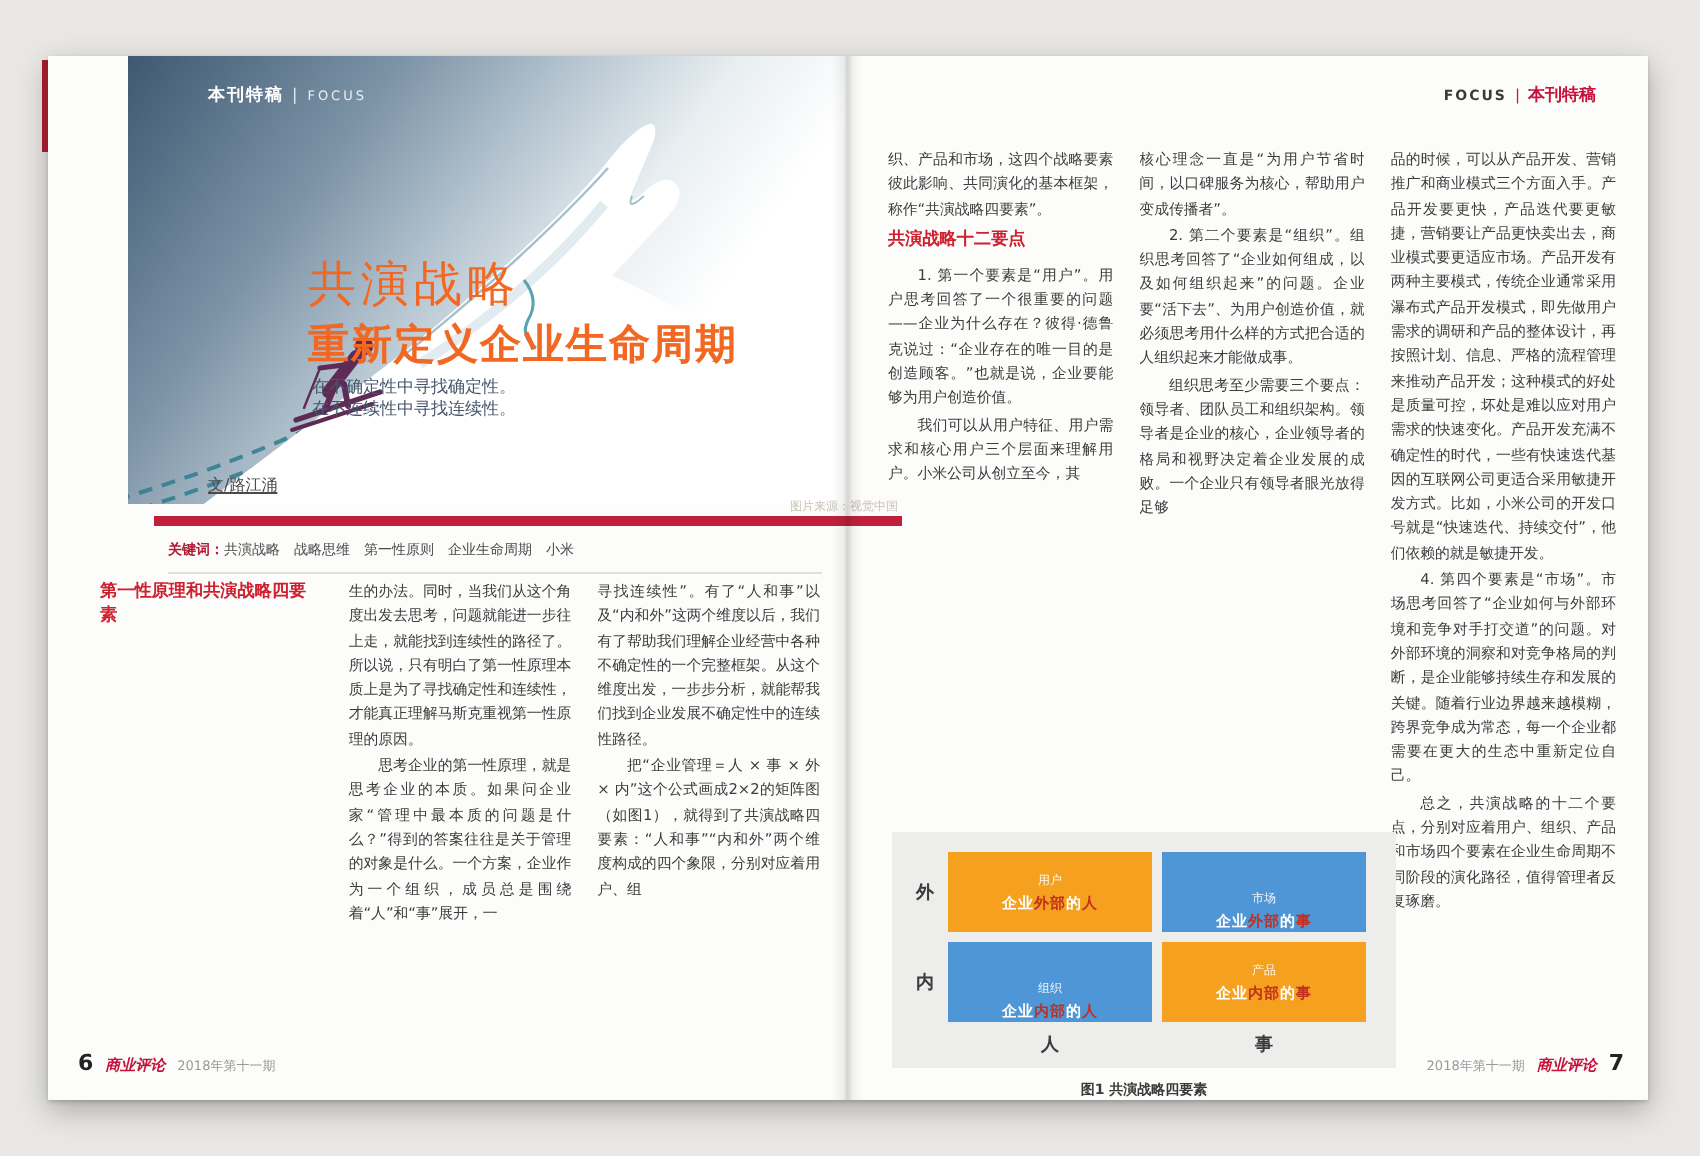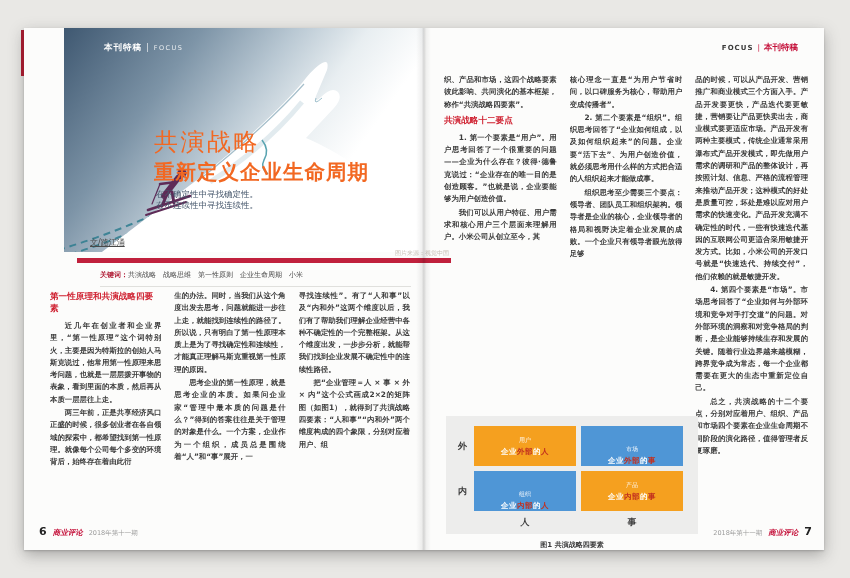--- a/index.html
+++ b/index.html
@@ -25,36 +25,36 @@
   
   .hero { position:relative; height:224px; overflow:hidden; }
   .hero svg { position:absolute; inset:0; }
   .hero-header { position:absolute; left:40px; top:14px; color:#fff; font-size:8px; letter-spacing:1px; white-space:nowrap; }
   .hero-header .hh-cn { font-weight:bold; font-size:8.5px; }
   .hero-header .hh-sep { margin:0 4px; opacity:.85; }
   .hero-header .hh-en { font-size:6.5px; opacity:.85; letter-spacing:1.5px; }
   .title1 { position:absolute; left:90px; top:98px; font-size:24px; font-weight:normal; color:#f26822; letter-spacing:2.5px; white-space:nowrap; }
   .title2 { position:absolute; left:90px; top:130px; font-size:20.5px; font-weight:bold; color:#f26822; letter-spacing:1px; white-space:nowrap; }
   .subtitle { position:absolute; left:92px; top:161px; font-size:8.5px; color:#45566b; line-height:11px; white-space:nowrap; }
-  .author { position:absolute; left:26px; top:209px; font-size:8px; color:#4a4a4a;text-decoration:underline; }
+  .author { position:absolute; left:40px; top:209px; font-size:8px; color:#4a4a4a;text-decoration:underline; }
 
   .redbar-wrap { position:relative; margin:6px 0 0 13px; width:374px; }
   .credit { position:absolute; right:2px; top:-9px; font-size:6px; color:#c9c2b8; }
   .redbar { height:5px; background:#c0203c; }
 
-  .keywords { margin:7px 13px 0 36px; padding-bottom:6px; border-bottom:1px solid #e0e0dd; font-size:7px; color:#4a4a4a; white-space:nowrap; }
+  .keywords { margin:7px 13px 0 20px; padding-bottom:6px; border-bottom:1px solid #e0e0dd; font-size:7px; color:#4a4a4a; white-space:nowrap; }
   .kw-label { color:#b01d36; font-weight:bold; }
 
   
   .cols { display:flex; gap:13px; overflow:hidden; }
   .cols-left { position:absolute; left:26px; right:14px; top:262px; bottom:30px; }
   .cols-right { position:absolute; left:20px; right:16px; top:46px; bottom:30px; }
   .col { flex:1; overflow:hidden; }
   .col p { font-size:7.4px; line-height:12.3px; text-align:justify; color:#3c3c3c; margin:0 0 1px; }
-  .para { text-indent:2em;font-weight:bold; }
+  .para { text-indent:2em; }
   .noindent-first p:first-child { text-indent:0; }
   .col-heading { font-size:8.6px; color:#cf2030; font-weight:bold; margin:0 0 6px; line-height:12px; }
   .col-heading.mid { margin-top:3px; }
   .rcol-short { height:332px; overflow:hidden; }
 
   
   .header-right { position:absolute; top:14px; right:26px; font-size:7.5px; white-space:nowrap; }
   .header-right .hr-en { color:#3a3a3a; font-weight:bold; letter-spacing:1px; font-size:7px; }
   .header-right .hr-sep { color:#c5133c; margin:0 4px; }
   .header-right .hr-cn { color:#c5133c; font-weight:bold; font-size:8.5px; }
@@ -144,24 +144,20 @@
       <div class="redbar"></div>
     </div>
 
     <div class="keywords">
       <span class="kw-label">关键词：</span><span>共演战略　战略思维　第一性原则　企业生命周期　小米</span>
     </div>
 
     <div class="cols cols-left">
       <div class="col">
         <h3 class="col-heading">第一性原理和共演战略四要素</h3>
-        <div>
-            <p class="para">近几年在创业者和企业界里，“第一性原理”这个词特别火，主要是因为特斯拉的创始人马斯克说过，他常用第一性原理来思考问题，也就是一层层拨开事物的表象，看到里面的本质，然后再从本质一层层往上走。</p>
-            <p class="para">两三年前，正是共享经济风口正盛的时候，很多创业者在各自领域的探索中，都希望找到第一性原理。就像每个公司每个多变的环境背后，始终存在着由此衍</p>
-          </div>
       </div>
       <div class="col noindent-first">
         <div>
             <p class="para">生的办法。同时，当我们从这个角度出发去思考，问题就能进一步往上走，就能找到连续性的路径了。所以说，只有明白了第一性原理本质上是为了寻找确定性和连续性，才能真正理解马斯克重视第一性原理的原因。</p>
             <p class="para">思考企业的第一性原理，就是思考企业的本质。如果问企业家“管理中最本质的问题是什么？”得到的答案往往是关于管理的对象是什么。一个方案，企业作为一个组织，成员总是围绕着“人”和“事”展开，一</p>
           </div>
       </div>
       <div class="col noindent-first">
         <div>
             <p class="para">寻找连续性”。有了“人和事”以及“内和外”这两个维度以后，我们有了帮助我们理解企业经营中各种不确定性的一个完整框架。从这个维度出发，一步步分析，就能帮我们找到企业发展不确定性中的连续性路径。</p>

